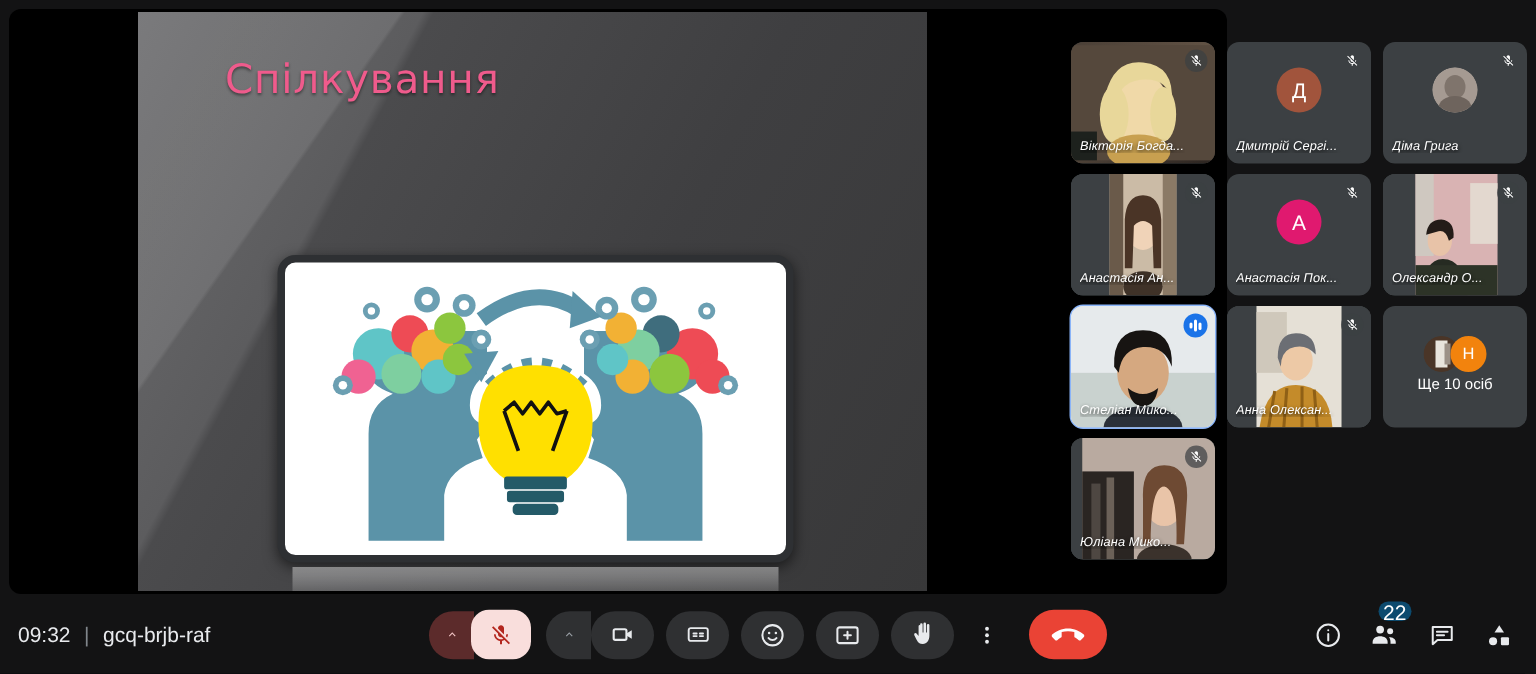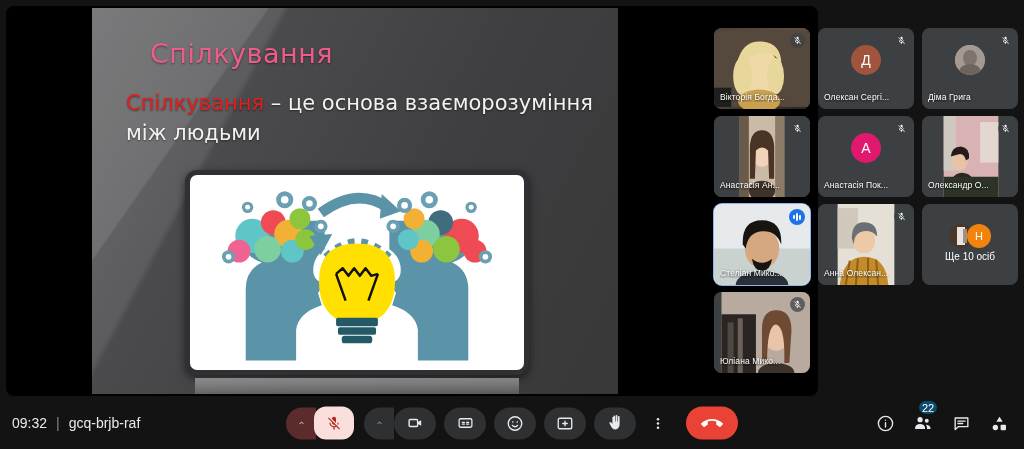--- a/index.html
+++ b/index.html
@@ -79,20 +79,21 @@
     overflow: hidden;
   }
   .tile.speaking { outline: 2px solid #8ab4f8; outline-offset: -1px; border-radius: 8px; }
   .tile-video { position: absolute; inset: 0; overflow: hidden; }
   .tile-name {
     position: absolute; left: 6px; bottom: 7px; right: 20px;
     font-size: 8.5px; color: #fff; font-weight: 500;
     white-space: nowrap; overflow: hidden; text-overflow: ellipsis;
     text-shadow: 0 1px 3px rgba(0,0,0,.9);
     letter-spacing: .1px;
+    font-style: italic;
   }
   .avatar {
     position: absolute; left: 50%; top: 40%;
     transform: translate(-50%,-50%);
     width: 30px; height: 30px; border-radius: 50%;
     display: flex; align-items: center; justify-content: center;
     color: #fff; font-size: 14px; font-weight: 500;
   }
   .mic-off {
     position: absolute; right: 5px; top: 5px;
@@ -156,37 +157,36 @@
 
   .right-ctrls {
     position: absolute; right: 14px; top: 50%; transform: translateY(-50%);
     display: flex; align-items: center; gap: 16px;
   }
   .rc { position: relative; width: 22px; height: 22px; display:flex; align-items:center; justify-content:center; }
   .badge {
     position: absolute; top: -11px; left: 7px;
     min-width: 16px; height: 13px; padding: 0 3px;
     background: #0c4a6e; color: #fff;
-    border-radius: 7px; font-size: 11px;
+    border-radius: 7px; font-size: 14px;
     display: flex; align-items: center; justify-content: center;
     font-weight: 500;
   }
   svg { display: block; }
 </style>
 </head>
 <body>
 
 <div id="app">
 
   <div class="stage">
     <div class="slide">
 
       <div class="slide-title">Спілкування</div>
 
-      <div class="slide-sub"><span class="hl">Спілкування</span><span> – це основа взаєморозуміння між людьми</span></div>
 
       <div class="illus-wrap">
         <div class="illus">
           <svg viewBox="0 0 344 205" width="334" height="195">
 
             <path d="M55 195 L55 120 Q55 100 72 92 Q50 84 56 70 Q64 52 92 48 L138 48 L138 78 Q126 86 126 100 Q126 112 138 114 L131 124 L135 137 Q110 145 108 163 L108 195 Z" fill="#5b93a8"></path>
 
             <g>
               <circle cx="62" cy="64" r="18" fill="#5fc5c7"></circle>
               <circle cx="84" cy="50" r="13" fill="#ee4b55"></circle>
@@ -281,21 +281,21 @@
 
     <div class="tile">
       <div class="avatar" style="background:#a1543c;">
         <span>Д</span>
       </div>
       <div class="mic-off">
         <svg width="9" height="9" viewBox="0 0 24 24" fill="#fff">
             <path d="M19 11h-1.7c0 .74-.16 1.43-.43 2.05l1.23 1.23c.56-.98.9-2.09.9-3.28zM15 11.16V5c0-1.66-1.34-3-3-3S9 3.34 9 5v.18l6 5.98zM4.27 3L3 4.27l6 6V11c0 1.66 1.33 3 3 3 .22 0 .44-.03.65-.08l1.66 1.66c-.71.33-1.5.52-2.31.52-2.76 0-5.3-2.1-5.3-5.1H5c0 3.41 2.72 6.23 6 6.72V21h2v-3.28c.91-.13 1.77-.45 2.54-.9L19.73 21 21 19.73 4.27 3z"></path>
           </svg>
       </div>
-      <div class="tile-name">Олексан Сергі...</div>
+      <div class="tile-name">Дмитрій Сергі...</div>
     </div>
 
     <div class="tile">
       <div class="avatar" style="background:radial-gradient(circle at 38% 34%, #c7bdb4, #8c837c);overflow:hidden;">
         <svg viewBox="0 0 30 30" width="30" height="30">
           <circle cx="15" cy="15" r="15" fill="#a59a92"></circle>
           <ellipse cx="15" cy="13" rx="7" ry="8" fill="#7f746c"></ellipse>
           <ellipse cx="15" cy="27" rx="11" ry="8" fill="#6e645d"></ellipse>
         </svg>
       </div>

